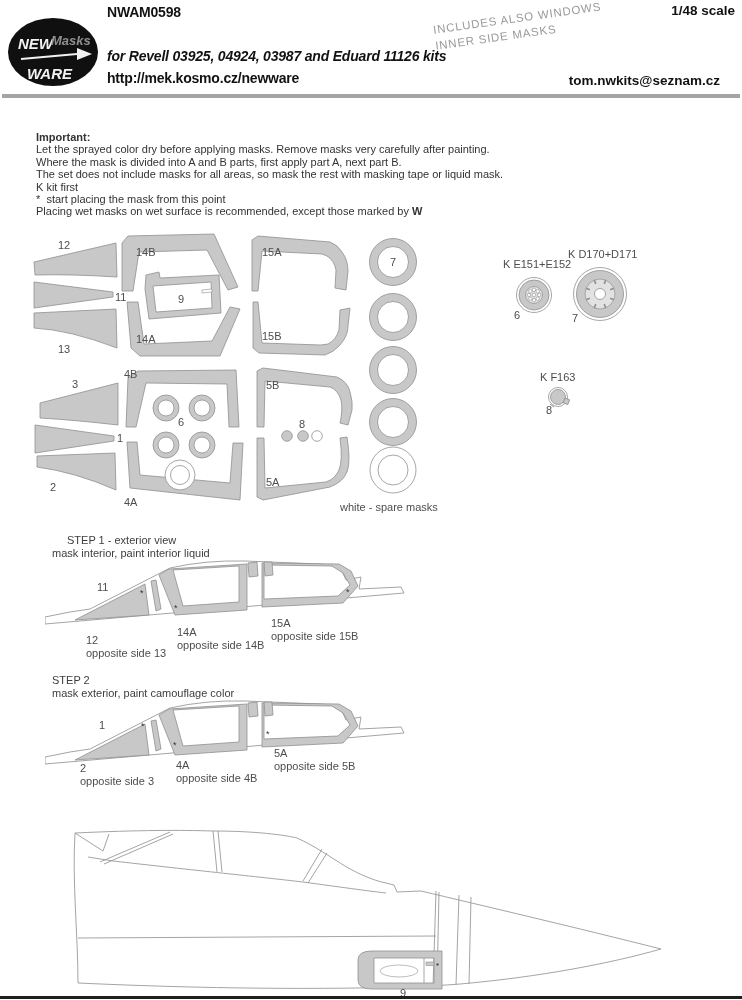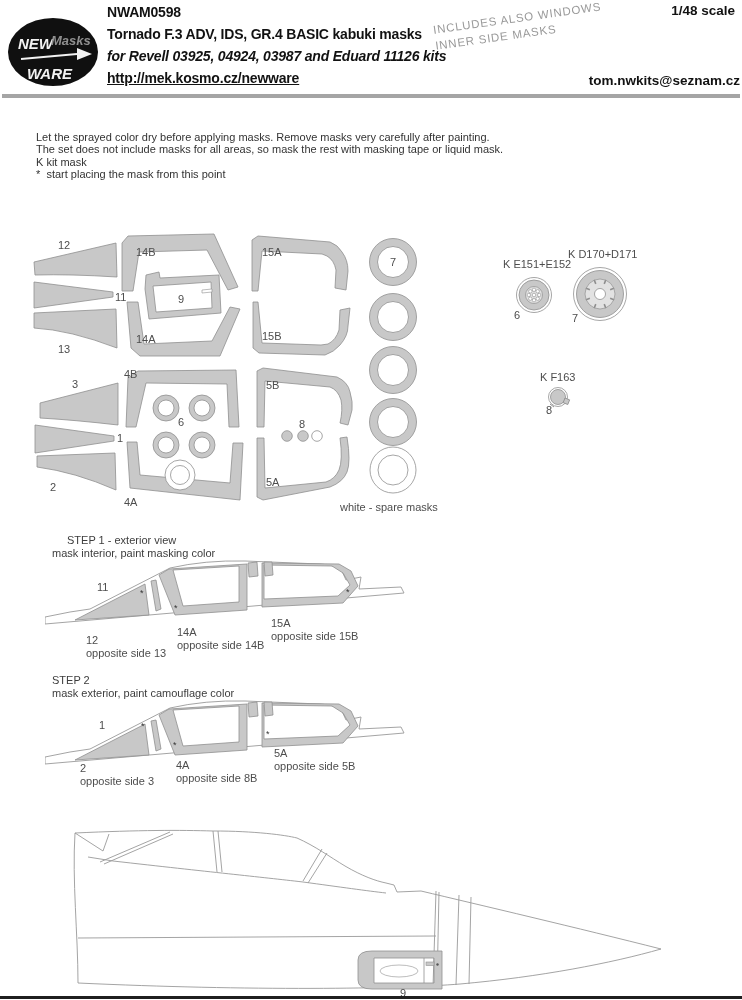--- a/index.html
+++ b/index.html
@@ -40,40 +40,42 @@
   <svg class="abs" style="left:5px;top:14px;" width="100" height="80" viewBox="0 0 100 80">
     <ellipse cx="48" cy="38" rx="45" ry="34" fill="#101010"></ellipse>
     <text class="logo-it" x="13" y="35" font-size="15" fill="#f2f2f2">NEW</text>
     <text class="logo-it" x="46" y="31" font-size="13" fill="#8f8f8f">Masks</text>
     <line x1="16" y1="45" x2="72" y2="40" stroke="#f2f2f2" stroke-width="2"></line>
     <polygon points="72,34 87,40 72,46" fill="#f2f2f2"></polygon>
     <text class="logo-it" x="22" y="65" font-size="15" fill="#f2f2f2">WARE</text>
   </svg>
 
   <div class="abs hdr-line" style="left:107px;top:1px;">NWAM0598</div>
-  <div class="abs hdr-line" style="left:107px;top:23px;">Tornado F.3 ADV, IDS, GR.4 BASIC kabuki masks</div>
   <div class="abs hdr-line" style="left:107px;top:45px;font-style:italic;">for Revell 03925, 04924, 03987 and Eduard 11126 kits</div>
-  <div class="abs hdr-line" style="left:107px;top:67px;text-decoration:underline;">http://mek.kosmo.cz/newware</div>
+  <div class="abs hdr-line" style="left:107px;top:67px;">http://mek.kosmo.cz/newware</div>
 
   <div class="abs hdr-right" style="right:7px;top:3px;margin-left:36px;">1/48 scale</div>
 
   <div class="abs note-rot" style="left:432px;top:22px;">
     <div>INCLUDES ALSO WINDOWS</div>
     <div>INNER SIDE MASKS</div>
   </div>
 
-  <div class="abs hdr-right" style="right:2px;top:73px;">tom.nwkits@seznam.cz</div>
+  <div class="abs hdr-right" style="right:22px;top:73px;">tom.nwkits@seznam.cz</div>
 
   <div class="abs sep" style="left:2px;top:94px;width:738px;height:4px;"></div>
 
   <div class="abs instr" style="left:36px;top:131px;">
+    <div class="head">Important:</div>
     <div>Let the sprayed color dry before applying masks. Remove masks very carefully after painting.</div>
+    <div>Where the mask is divided into A and B parts, first apply part A, next part B.</div>
     <div>The set does not include masks for all areas, so mask the rest with masking tape or liquid mask.</div>
-    <div>K kit mask</div>
+    <div>K kit first</div>
     <div>*&nbsp; start placing the mask from this point</div>
+    <div><span>Placing wet masks on wet surface is recommended, except those marked by </span><span class="head">W</span></div>
   </div>
 
   <svg class="abs" style="left:0;top:230px;" width="742" height="292" viewBox="0 0 742 292">
 
     <path class="mask" d="M34,32 L116,13 L117,47 Q70,44 35,45 Z"></path>
     <path class="mask" d="M34,52 L113,62 L113,67 L34,78 Z"></path>
     <path class="mask" d="M34,83 L116,79 L117,118 Q70,100 34,98 Z"></path>
     <text class="lbl" x="58" y="19">12</text>
     <text class="lbl" x="115" y="71">11</text>
     <text class="lbl" x="58" y="123">13</text>
@@ -186,21 +188,21 @@
       <circle class="mask" cx="558" cy="167" r="7.5"></circle>
       <rect class="mask" x="565" y="168" width="5" height="5" transform="rotate(22 565 168)"></rect>
       <line x1="550" y1="174" x2="554" y2="177" stroke="var(--mask_stroke)" stroke-width="1"></line>
     </g>
     <text class="lbl" x="546" y="184">8</text>
 
     <text class="lbl" x="340" y="281">white - spare masks</text>
   </svg>
 
   <div class="abs steplbl" style="left:52px;top:534px;margin-left:15px;">STEP 1 - exterior view</div>
-  <div class="abs steplbl" style="left:52px;top:547px;">mask interior, paint masking color</div>
+  <div class="abs steplbl" style="left:52px;top:547px;">mask interior, paint interior liquid</div>
 
   <svg class="abs" style="left:45px;top:558px;" width="370" height="105" viewBox="0 0 370 105">
     <path class="lineart" d="M0,66 L0,59 L25,54 L45,51 L125,10 Q160,2 200,3 L275,6 Q288,7 296,11
                              L301,22 L316,19 L314,31 L356,29 L359,35 L0,66 Z" fill="#fff"></path>
     <polygon class="mask" points="30,62 100,26 104,57"></polygon>
     <polygon class="mask" points="106,23 111,22 116,51 111,53"></polygon>
     <path class="maskeo" d="M114,17 L130,57 L202,52 L202,6 L124,11 Z  M128,12 L138,48 L194,44 L194,8 Z"></path>
     <polygon class="mask" points="203,5 212,4 213,18 204,19"></polygon>
     <path class="maskeo" d="M217,5 L217,49 L298,45 L313,28 L306,13 L294,6 Z
                             M219,7 L219,41 L293,38 L305,27 L298,15 L287,8 Z"></path>
@@ -242,21 +244,21 @@
     <text class="star" x="221" y="39">*</text>
     <text class="lbl" x="54" y="31">1</text>
   </svg>
 
   <div class="abs twoline" style="left:80px;top:762px;">
     <div>2</div>
     <div>opposite side 3</div>
   </div>
   <div class="abs twoline" style="left:176px;top:759px;">
     <div>4A</div>
-    <div>opposite side 8B</div>
+    <div>opposite side 4B</div>
   </div>
   <div class="abs twoline" style="left:274px;top:747px;">
     <div>5A</div>
     <div>opposite side 5B</div>
   </div>
 
   <svg class="abs" style="left:0;top:820px;" width="742" height="180" viewBox="0 0 742 180">
     <g class="lineart">
       <path d="M75,13 C72,60 78,115 78,163"></path>
       <path d="M78,163 C250,171 400,169 460,164"></path>

